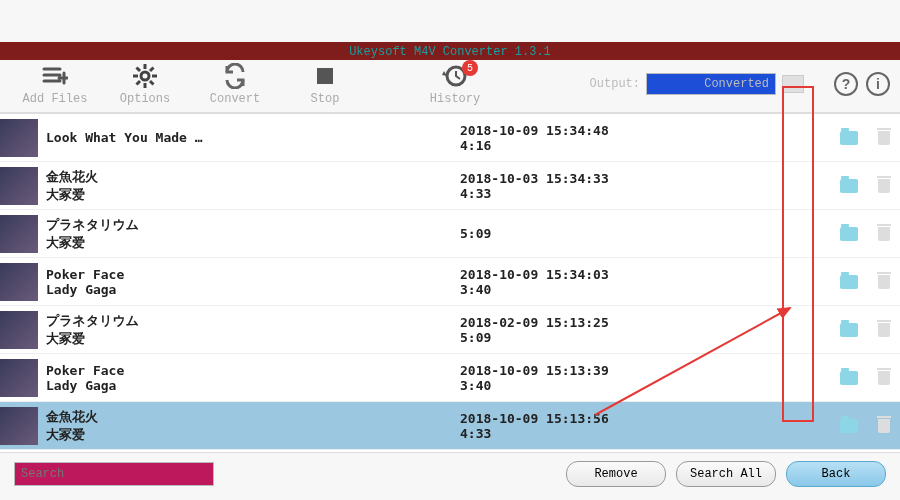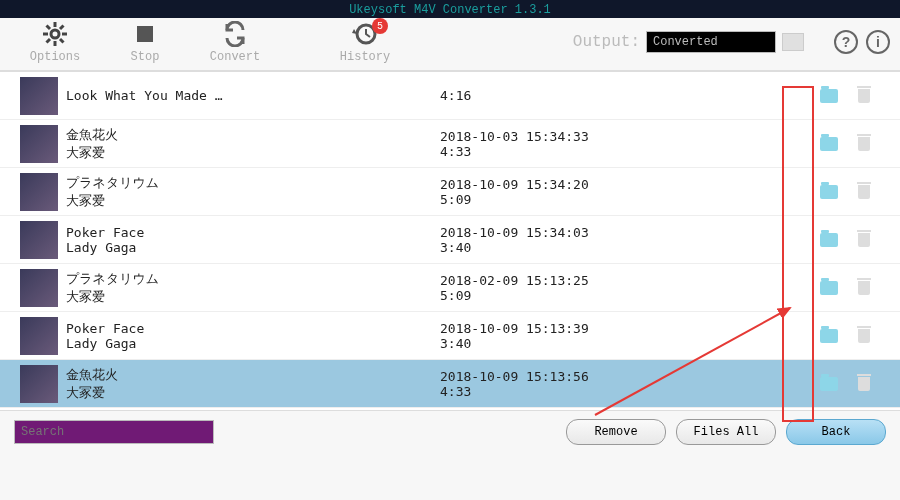--- a/index.html
+++ b/index.html
@@ -10,21 +10,22 @@
       font-size: 12px;
       background: #f7f7f7;
       overflow: hidden;
       color: #333;
     }
     .titlebar {
       text-align: center;
       padding: 3px 0 1px;
       color: #1a9d9d;
       font-size: 12px;
-      background: #0f172a;
+      background: #7f1d1d;
+      margin-top: 42px;
     }
     .toolbar {
       display: flex;
       align-items: center;
       padding: 2px 10px 6px;
       background: #f7f7f7;
       border-bottom: 1px solid #ddd;
       gap: 0px;
     }
     .tool-btn {
@@ -47,29 +48,30 @@
       color: #fff;
       border-radius: 50%;
       width: 16px;
       height: 16px;
       font-size: 10px;
       display: flex;
       align-items: center;
       justify-content: center;
     }
     .spacer { flex: 1; }
-    .output-label { color: #bbb; margin-right: 6px; font-size: 16px; }
+    .output-label { color: #bbb; margin-right: 6px; font-size: 12px; }
     .output-box {
       border: 1px solid #bbb;
-      background: #000000;
+      background: #1d4ed8;
       color: #bbb;
       padding: 3px 6px;
       width: 130px;
       font-size: 12px;
       font-family: inherit;
+      text-align: right;
     }
     .browse-btn {
       width: 22px;
       height: 18px;
       margin-left: 6px;
       background: #e0e0e0;
       border: 1px solid #ccc;
       cursor: pointer;
     }
     .help-icons { display: flex; gap: 8px; margin-left: 30px; }
@@ -92,21 +94,22 @@
       overflow-y: auto;
       background: #fff;
       border-top: 1px solid #ddd;
       border-bottom: 1px solid #ddd;
     }
     .row {
       display: flex;
       align-items: center;
       height: 48px;
       border-bottom: 1px solid #eee;
-      padding: 0 20px;
+      padding: 0 0;
+      font-weight: bold;
     }
     .row.selected { background: #9bc8e0; }
     .thumb {
       width: 38px;
       height: 38px;
       background: linear-gradient(135deg, #3a3a5a, #6a5a7a);
       margin-right: 8px;
       flex-shrink: 0;
     }
     .meta-col { flex: 1; display: flex; flex-direction: column; justify-content: center; }
@@ -156,21 +159,21 @@
     }
     .bottom-bar {
       display: flex;
       align-items: center;
       padding: 8px 14px;
       background: #f7f7f7;
       gap: 10px;
     }
     .search-box {
       border: 1px solid #bbb;
-      background: #701a75;
+      background: #be185d;
       color: #bbb;
       padding: 4px 6px;
       width: 200px;
       font-size: 12px;
       font-family: inherit;
     }
     .btn {
       border: 1px solid #999;
       background: linear-gradient(#fafafa, #e8e8e8);
       padding: 5px 0;
@@ -185,55 +188,63 @@
       background: linear-gradient(#b8e0f5, #8ac8e8);
       border-color: #5ba8d0;
     }
   </style>
 </head>
 <body>
 
 <div class="titlebar">Ukeysoft M4V Converter 1.3.1</div>
 
 <div class="toolbar">
+  <div class="tool-btn">
+    <div class="icon">
+      <svg width="26" height="22" viewBox="0 0 26 22">
+          <path d="M2 4h16 M2 10h16 M2 16h16 M22 8v10 M17 13h10" stroke="#555" stroke-width="3" fill="none" stroke-linecap="round"></path>
+        </svg>
+    </div>
+    <div class="label">Add Files</div>
+  </div>
   <div class="tool-btn">
     <div class="icon">
       <svg width="26" height="26" viewBox="0 0 26 26">
           <circle cx="13" cy="13" r="4" fill="none" stroke="#444" stroke-width="3"></circle>
           <g stroke="#444" stroke-width="3">
             <line x1="13" y1="1" x2="13" y2="6"></line>
             <line x1="13" y1="20" x2="13" y2="25"></line>
             <line x1="1" y1="13" x2="6" y2="13"></line>
             <line x1="20" y1="13" x2="25" y2="13"></line>
             <line x1="4.5" y1="4.5" x2="8" y2="8"></line>
             <line x1="18" y1="18" x2="21.5" y2="21.5"></line>
             <line x1="21.5" y1="4.5" x2="18" y2="8"></line>
             <line x1="8" y1="18" x2="4.5" y2="21.5"></line>
           </g>
         </svg>
     </div>
     <div class="label">Options</div>
   </div>
   <div class="tool-btn">
     <div class="icon">
-      <svg width="20" height="20">
-          <rect x="2" y="2" width="16" height="16" fill="#555"></rect>
-        </svg>
-    </div>
-    <div class="label">Stop</div>
-  </div>
-  <div class="tool-btn">
-    <div class="icon">
       <svg width="26" height="26" viewBox="0 0 26 26">
           <path d="M5 9 A8 8 0 0 1 21 9 M21 17 A8 8 0 0 1 5 17" fill="none" stroke="#666" stroke-width="3"></path>
           <path d="M5 3 L5 9 L11 9" fill="none" stroke="#666" stroke-width="3"></path>
           <path d="M21 23 L21 17 L15 17" fill="none" stroke="#666" stroke-width="3"></path>
         </svg>
     </div>
     <div class="label">Convert</div>
+  </div>
+  <div class="tool-btn">
+    <div class="icon">
+      <svg width="20" height="20">
+          <rect x="2" y="2" width="16" height="16" fill="#555"></rect>
+        </svg>
+    </div>
+    <div class="label">Stop</div>
   </div>
   <div class="tool-btn" style="margin-left:40px">
     <div class="icon">
       <svg width="26" height="26" viewBox="0 0 26 26">
           <circle cx="14" cy="13" r="9" fill="none" stroke="#555" stroke-width="3"></circle>
           <path d="M14 8 L14 13 L18 16" fill="none" stroke="#555" stroke-width="2"></path>
           <path d="M2 8 L5 13 L0 12" fill="#555"></path>
         </svg>
     </div>
     <div class="badge">5</div>
@@ -249,20 +260,21 @@
   </div>
 </div>
 
 <div class="file-list" id="file-list">
     <div class="row">
       <div class="thumb"></div>
       <div class="meta-col">
         <div class="title-line">Look What You Made …</div>
       </div>
       <div class="time-col">
+        <div>2018-10-09 15:34:48</div>
         <div>4:16</div>
       </div>
       <div class="action-col">
         <div class="folder-ico"></div>
         <div class="trash-ico"></div>
       </div>
     </div>
     <div class="row">
       <div class="thumb"></div>
       <div class="meta-col">
@@ -278,21 +290,20 @@
         <div class="trash-ico"></div>
       </div>
     </div>
     <div class="row">
       <div class="thumb"></div>
       <div class="meta-col">
         <div class="title-line">プラネタリウム</div>
         <div class="artist-line">大冢爱</div>
       </div>
       <div class="time-col">
-        <div>2018-10-09 15:34:20</div>
         <div>5:09</div>
       </div>
       <div class="action-col">
         <div class="folder-ico"></div>
         <div class="trash-ico"></div>
       </div>
     </div>
     <div class="row">
       <div class="thumb"></div>
       <div class="meta-col">
@@ -352,21 +363,21 @@
         <div class="folder-ico"></div>
         <div class="trash-ico"></div>
       </div>
     </div>
   </div>
 
 <div class="bottom-bar">
   <input class="search-box" placeholder="Search" style="">
   <div class="spacer"></div>
   <button class="btn">Remove</button>
-  <button class="btn">Files All</button>
+  <button class="btn">Search All</button>
   <button class="btn primary">Back</button>
 </div>
 
 <div class="highlight-box" style="left:782px; top:86px; width:32px; height:336px;"></div>
 <svg class="arrow-svg" style="left:590px; top:300px; width:220px; height:120px;">
   <defs>
       <marker id="ah" markerWidth="8" markerHeight="8" refX="6" refY="3" orient="auto">
         <path d="M0,0 L7,3 L0,6 Z" fill="#e53935"></path>
       </marker>
     </defs>

